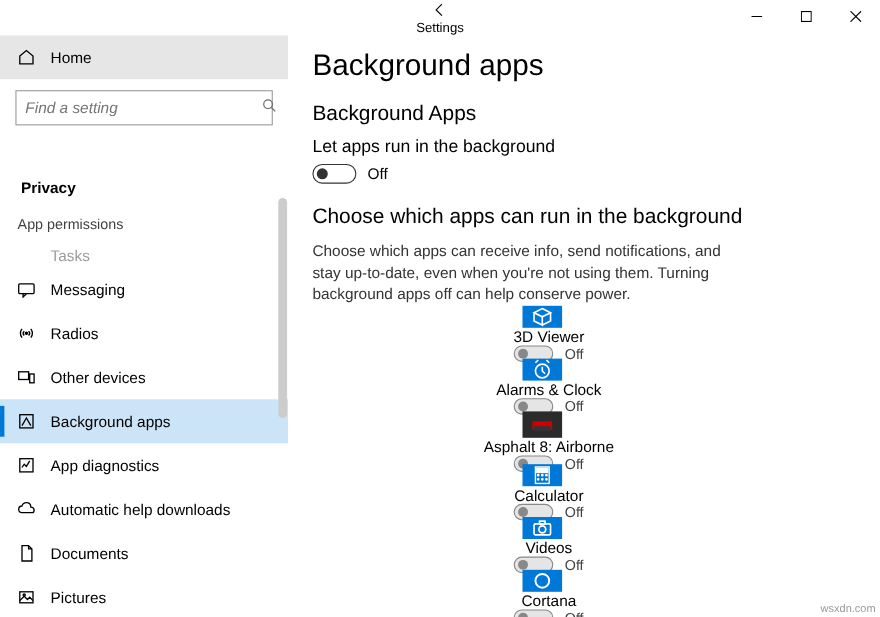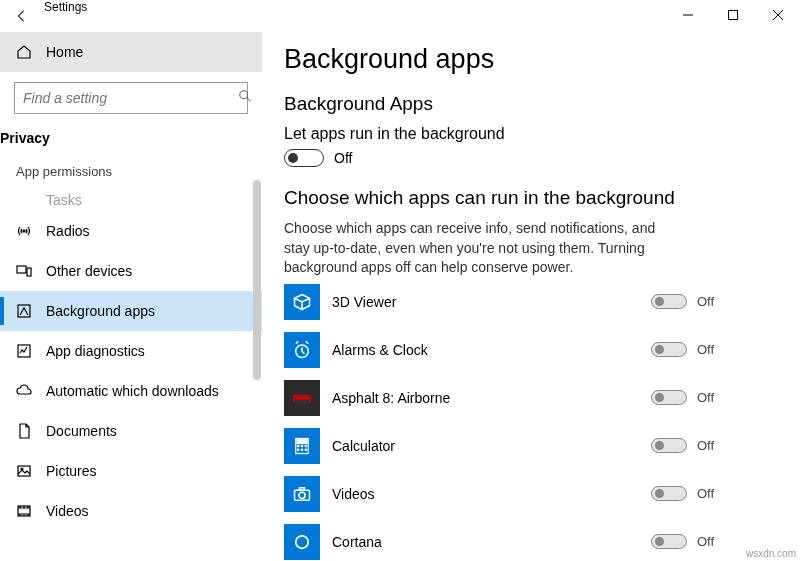--- a/index.html
+++ b/index.html
@@ -1,34 +1,34 @@
 <!DOCTYPE html>
 <html><head>
 <meta charset="utf-8">
 <style>
   * { box-sizing: border-box; margin: 0; padding: 0; font-family: "Segoe UI", Arial, sans-serif; }
   body { width: 800px; height: 561px; background: #fff; overflow: hidden; position: relative; }
 
   
-  .titlebar { height: 32px; display: flex; align-items: flex-start; }
+  .titlebar { height: 32px; display: flex; align-items: center; flex-direction: column; }
   .tb-back { width: 44px; height: 32px; display:flex; align-items:center; justify-content:center; }
   .tb-title { font-size: 12px; color: #000; }
   .win-controls { position:absolute; right:0; top:0; display:flex; }
   .win-btn { width:45px; height:30px; display:flex; align-items:center; justify-content:center; font-size:11px; }
   .win-btn svg { stroke:#000; }
 
   .layout { display:flex; height: calc(100% - 32px); }
 
   
   .sidebar { width: 262px; background:#fff; display:flex; flex-direction:column; overflow:hidden; }
   .home { display:flex; align-items:center; height:40px; background:#e6e6e6; padding-left:16px; gap:14px; font-size:14px; }
   .search-wrap { padding:10px 14px; }
   .search { display:flex; align-items:center; border:1px solid #999; height:32px; padding:0 8px;gap:33px; }
   .search input { flex:1; border:none; outline:none; font-size:14px; font-style:italic; color:#666; background:transparent; }
-  .category { font-weight:600; font-size:14px; padding:6px 16px 16px 0; }
+  .category { font-weight:600; font-size:14px; padding:6px 16px 16px 19px;margin-top:32px; }
   .group-label { font-size:13px; color:#404040; padding:2px 16px 10px 16px; }
   .nav-item { display:flex; align-items:center; height:40px; padding-left:16px; gap:14px; font-size:14px; cursor:pointer; position:relative; }
   .nav-item.selected { background:#cce4f7; }
   .nav-item.selected::before { content:""; position:absolute; left:0; top:6px; bottom:6px; width:4px; background:#0078d7; }
   .nav-icon { width:16px; height:16px; display:flex; align-items:center; justify-content:center; color:#000; }
   .nav-icon svg { width:16px; height:16px; }
   .side-scroll { flex:1; overflow:hidden; }
   
   .scrollbar { position:absolute; left:253px; top:180px; width:8px; height:200px; background:#ccc; border-radius:4px; }
 
@@ -36,21 +36,21 @@
   .main { flex:1; padding:12px 22px; overflow:hidden; }
   h1 { font-weight:300; font-size:27px; margin-bottom:18px; }
   h2 { font-weight:400; font-size:19px; margin-bottom:10px; margin-top:6px;}
   .sub { font-size:16px; margin-bottom:6px; }
   .desc { font-size:14px; color:#333; line-height:1.4; max-width:380px;}
   .toggle-row { display:flex; align-items:center; gap:10px; margin-bottom:20px;}
   .toggle { width:40px; height:18px; border:1px solid #333; border-radius:10px; display:flex; align-items:center; padding:1px; }
   .toggle.off .knob { width:10px; height:10px; border-radius:50%; background:#333; margin-left:2px; }
   .toggle-label { font-size:14px; }
 
-  .app-row { display:flex; align-items:center; height:48px; width:430px;}
+  .app-row { display:flex; align-items:center; height:48px; width:430px;flex-direction:column;}
   .app-icon { width:36px; height:36px; background:#0078d7; margin-right:12px; display:flex; align-items:center; justify-content:center; color:#fff; }
   .app-icon.dark { background:#2b2b2b; }
   .app-name { flex:1; font-size:14px; }
   .app-toggle { display:flex; align-items:center; gap:10px; }
   .small-toggle { width:36px; height:15px; border:1px solid #888; border-radius:10px; background:#e5e5e5; display:flex; align-items:center; padding:1px;}
   .small-toggle .knob { width:9px; height:9px; border-radius:50%; background:#888; margin-left:2px; }
   .off-label { font-size:13px; color:#444; }
 
   .watermark { position:absolute; right:4px; bottom:2px; font-size:10px; color:#999; }
 </style>
@@ -109,20 +109,29 @@
     <div class="side-scroll">
       <div class="group-label">App permissions</div>
 
       <div class="nav-item" style="height:22px;opacity:.4">
         <span class="nav-icon"></span>
         <span>Tasks</span>
       </div>
       <div class="nav-item">
         <span class="nav-icon">
             <svg viewBox="0 0 16 16" fill="none" stroke="#000" stroke-width="1.2">
+              <rect x="1" y="3" width="14" height="9" rx="1"></rect>
+              <path d="M5 12 L5 15 L8 12"></path>
+            </svg>
+          </span>
+        <span>Messaging</span>
+      </div>
+      <div class="nav-item">
+        <span class="nav-icon">
+            <svg viewBox="0 0 16 16" fill="none" stroke="#000" stroke-width="1.2">
               <path d="M4 4 Q1 8 4 12 M12 4 Q15 8 12 12 M6 6 Q4 8 6 10 M10 6 Q12 8 10 10"></path>
               <circle cx="8" cy="8" r="1" fill="#000"></circle>
             </svg>
           </span>
         <span>Radios</span>
       </div>
       <div class="nav-item">
         <span class="nav-icon">
             <svg viewBox="0 0 16 16" fill="none" stroke="#000" stroke-width="1.2">
               <rect x="1" y="3" width="9" height="7"></rect>
@@ -148,21 +157,21 @@
             </svg>
           </span>
         <span>App diagnostics</span>
       </div>
       <div class="nav-item">
         <span class="nav-icon">
             <svg viewBox="0 0 16 16" fill="none" stroke="#000" stroke-width="1.2">
               <path d="M4 11 Q1 11 1 8 Q1 5 4 5 Q5 2 8 2 Q12 2 12 6 Q15 6 15 9 Q15 11 13 11 Z"></path>
             </svg>
           </span>
-        <span>Automatic which downloads</span>
+        <span>Automatic help downloads</span>
       </div>
       <div class="nav-item">
         <span class="nav-icon">
             <svg viewBox="0 0 16 16" fill="none" stroke="#000" stroke-width="1.2">
               <path d="M4 1 H10 L13 4 V15 H4 Z M10 1 V4 H13"></path>
             </svg>
           </span>
         <span>Documents</span>
       </div>
       <div class="nav-item">

